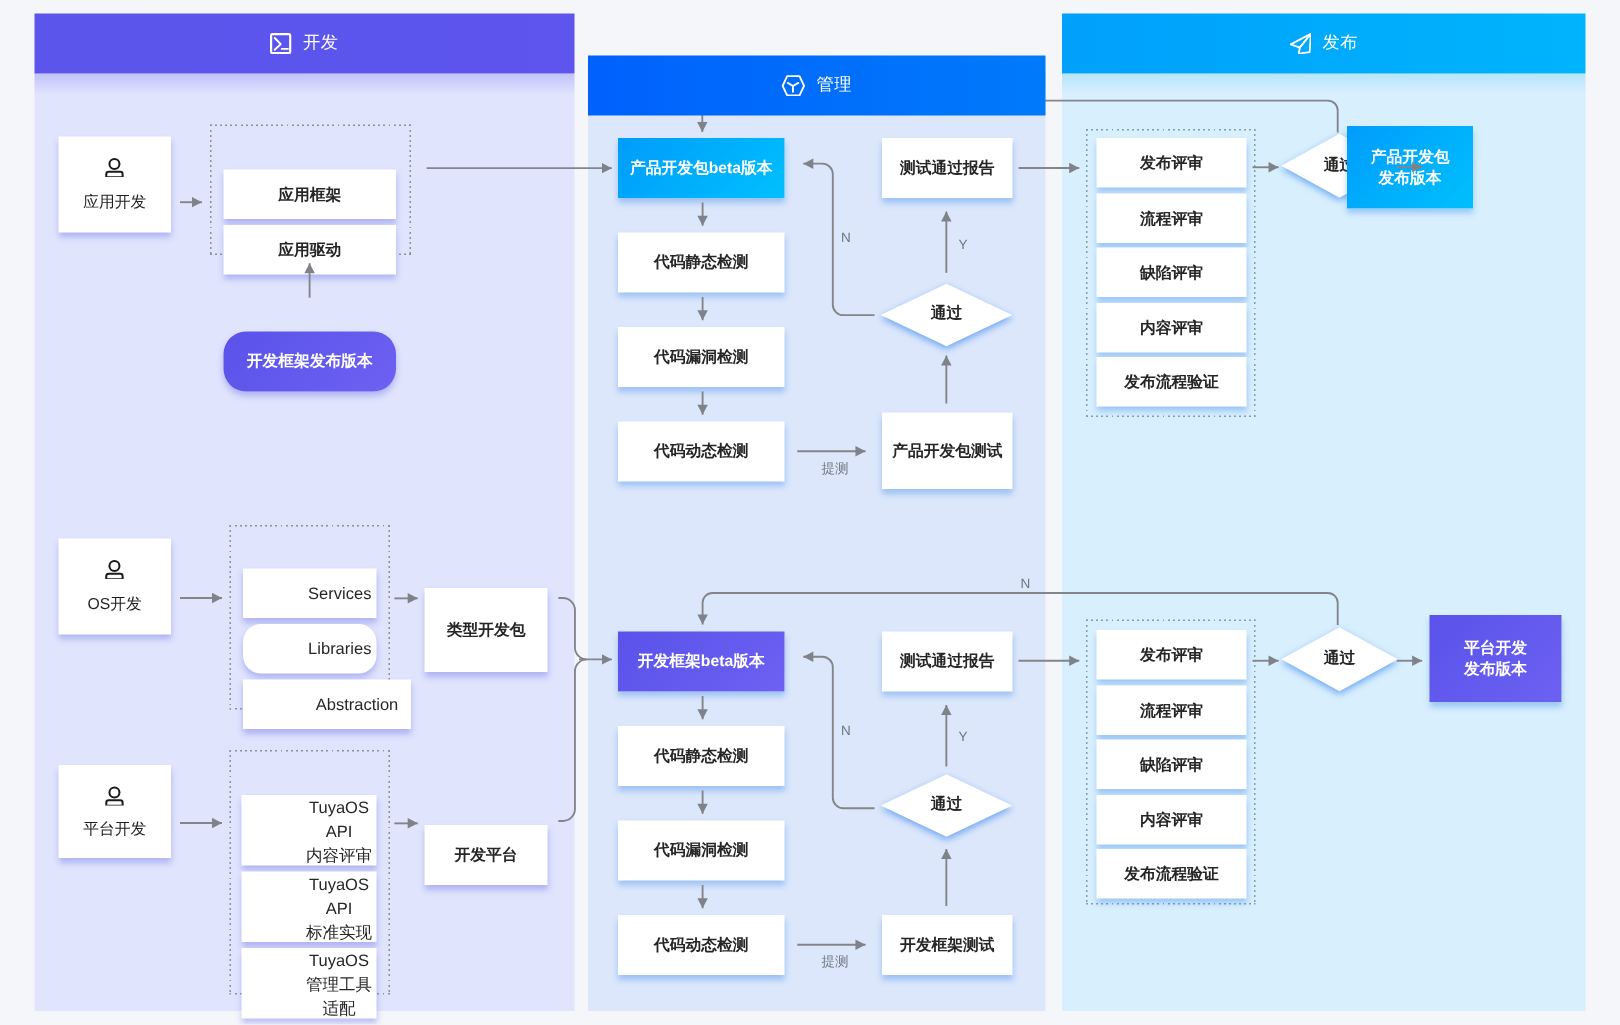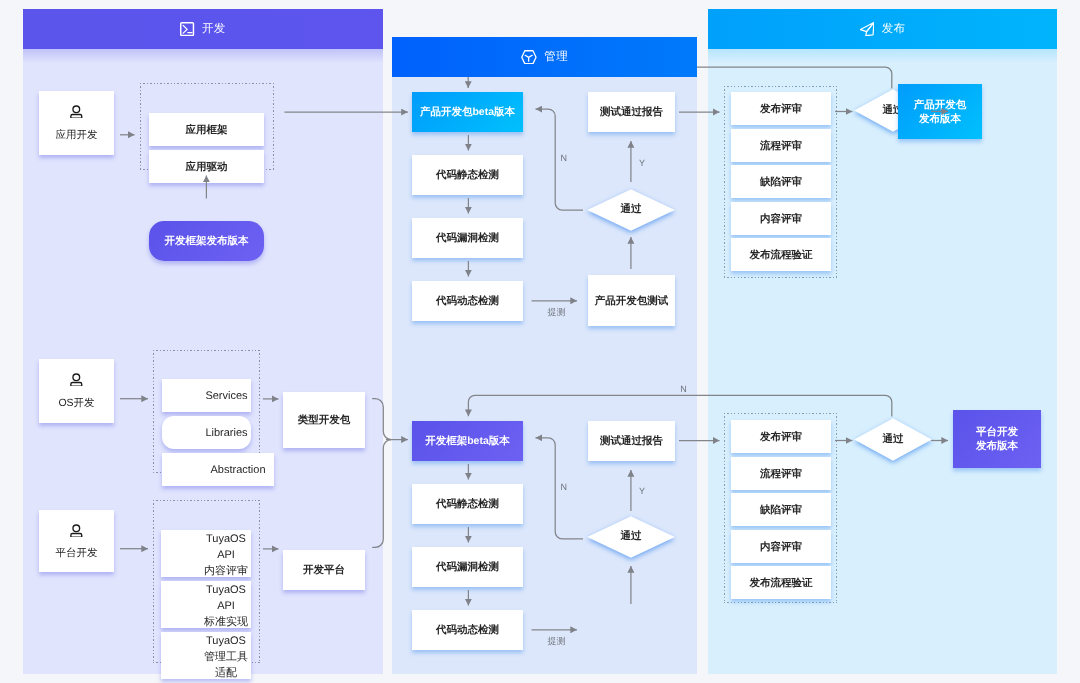--- a/index.html
+++ b/index.html
@@ -238,20 +238,23 @@
     </div>
   <div class="node sh-b" style="left:412px;top:484px;width:111px;height:40px;">
     <span>代码静态检测</span>
     </div>
   <div class="node sh-b" style="left:412px;top:547px;width:111px;height:40px;">
     <span>代码漏洞检测</span>
     </div>
   <div class="node sh-b" style="left:412px;top:610px;width:111px;height:40px;">
     <span>代码动态检测</span>
     </div>
+  <div class="node sh-b" style="left:588px;top:610px;width:87px;height:40px;">
+    <span>开发框架测试</span>
+    </div>
   <div class="node sh-b" style="left:588px;top:421px;width:87px;height:40px;">
     <span>测试通过报告</span>
     </div>
   <div class="diamond" style="left:587px;top:516px;width:88px;height:42px;">
     <svg width="88" height="42" viewBox="0 0 88 42">
       <polygon points="44,0.15 87.85,21 44,41.85 0.15,21" fill="#ffffff" stroke="none"></polygon>
     </svg>
     <span class="lbl">通过</span>
   </div>
 

